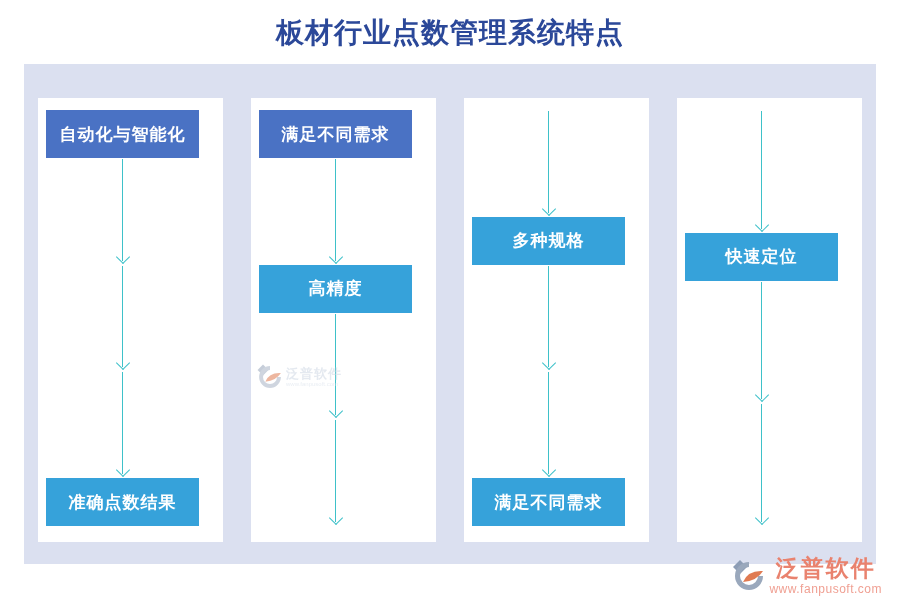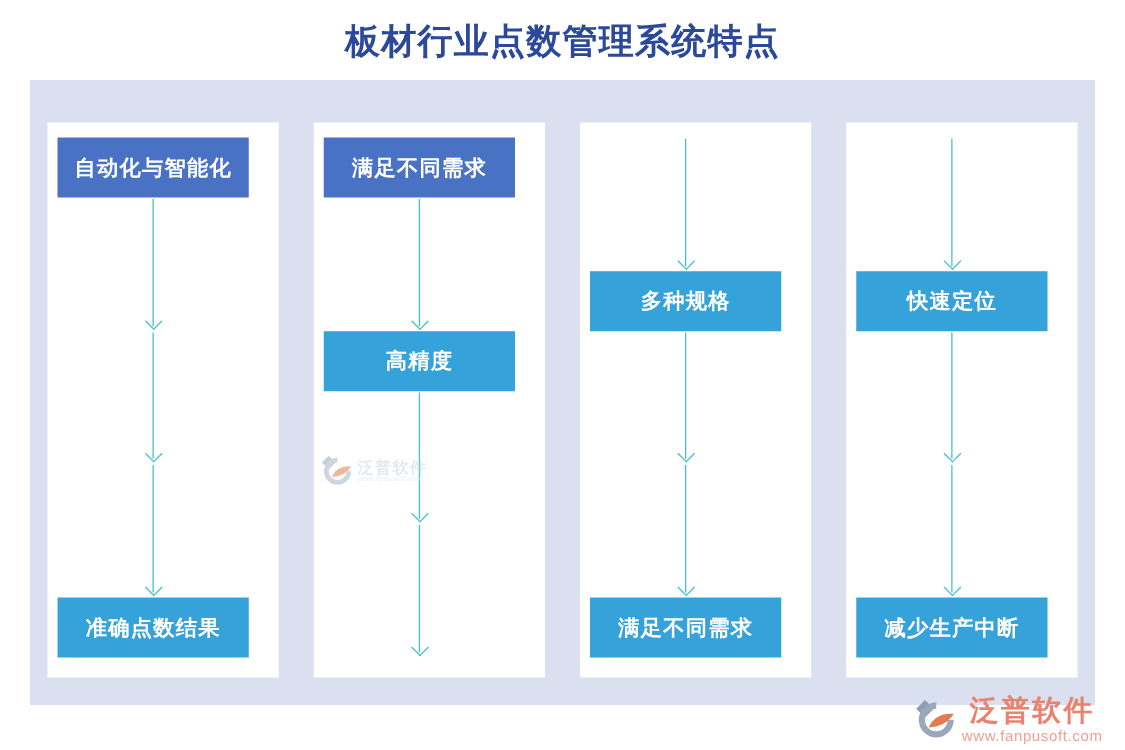--- a/index.html
+++ b/index.html
@@ -153,21 +153,20 @@
     <div class="down-arrow"></div>
     <div class="down-arrow"></div>
     <div class="flow-box">满足不同需求</div>
   </div>
 
   <div class="flow-column">
     <div class="down-arrow"></div>
     <div class="flow-box">快速定位</div>
     <div class="down-arrow"></div>
     <div class="down-arrow"></div>
-    <div class="flow-box">减少生产中断</div>
   </div>
 
 </div>
 
 <div class="watermark">
   <svg class="logo-icon" viewBox="0 0 36 36">
     <polygon points="2,9 9,2 16,9 9,16" fill="#98A6BB"></polygon>
     <path d="M18 4 a14 14 0 1 0 14 14 l-5 0 a9 9 0 1 1 -9 -9 z" fill="#A8B4C6"></path>
     <path d="M12 24 q5 -12 20 -11 q-6 10 -20 11 z" fill="#E07B52"></path>
   </svg>

